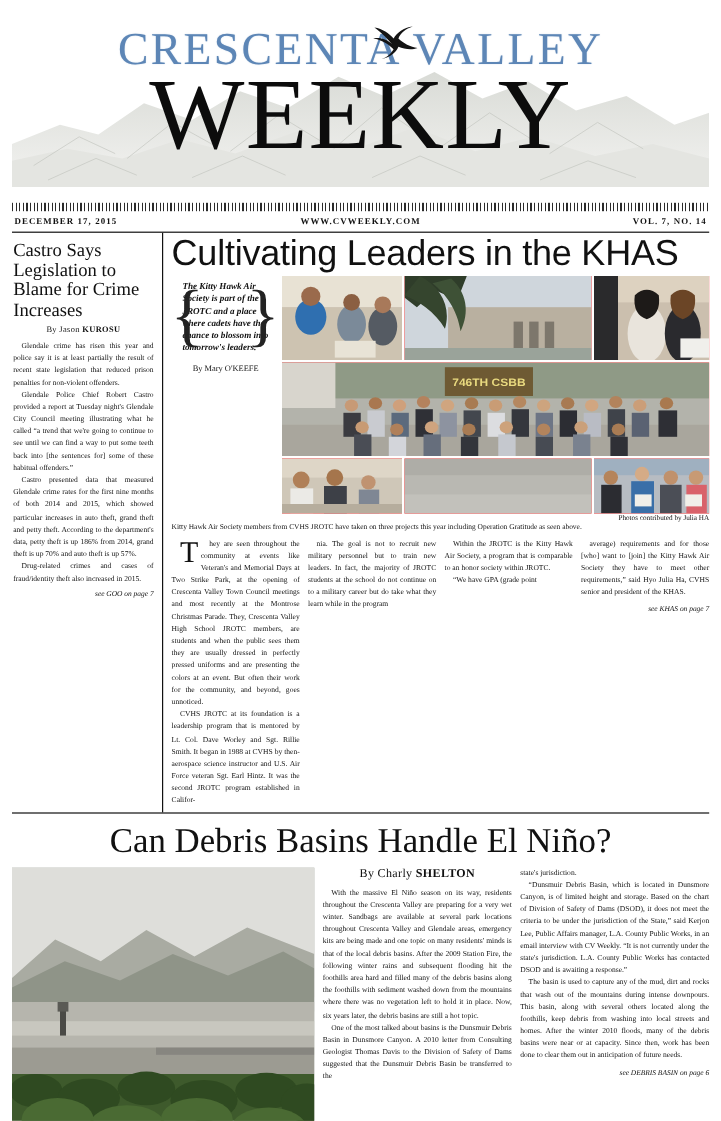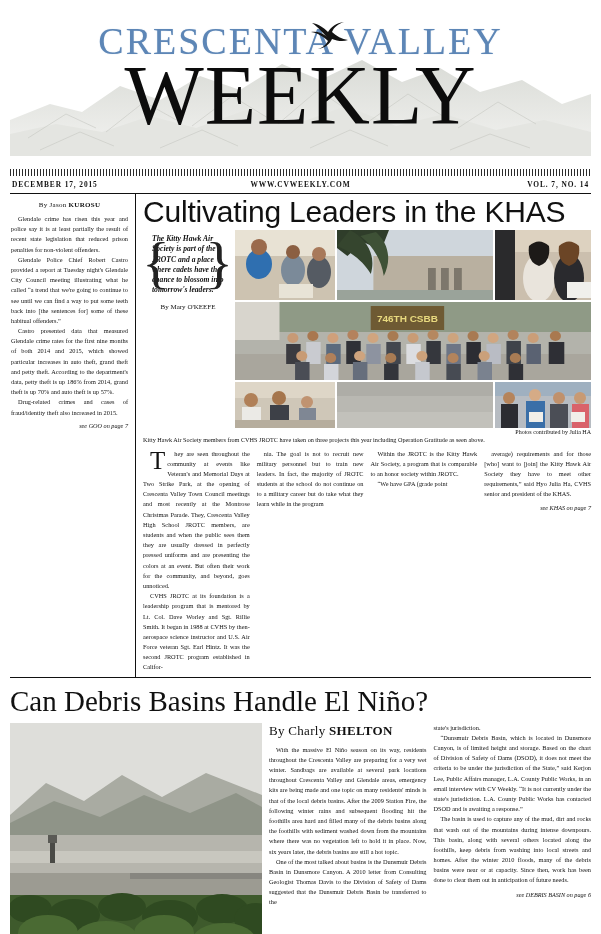--- a/index.html
+++ b/index.html
@@ -65,21 +65,21 @@
   .photo-cap{font-family:"Liberation Serif",serif;font-size:6.2px;line-height:1.35;margin-top:1px;}
 
   .cols4{display:flex;gap:7px;margin-top:4px;padding-bottom:4px;}
   .cols4 > div{flex:1;}
 
   .dropcap{float:left;font-family:"Liberation Serif",serif;font-size:25px;line-height:.78;
     padding:2px 2px 0 0;font-weight:400;}
 
   
   .debris{padding-top:4px;border-bottom:1.5px solid #111;padding-bottom:4px;}
-  .hl-debris{font-family:"Liberation Serif",serif;font-size:29px;
+  .hl-debris{font-family:"Liberation Serif",serif;font-size:29px;text-align:center;
     font-weight:400;margin:3px 0 5px 0;}
   .debris-body{display:flex;gap:7px;}
   .debris-photo-col{width:252px;flex:0 0 252px;}
   .debris-photo{width:252px;height:230px;overflow:hidden;background:#b9bcb4;}
   .debris-photo svg{display:block;width:100%;height:100%;}
   .debris-cols{flex:1;display:flex;gap:7px;}
   .debris-cols > div{flex:1;}
 </style>
 </head>
 <body>
@@ -124,20 +124,21 @@
   <div class="rule-dash"></div>
   <div class="infobar">
     <div class="ib-l">DECEMBER 17, 2015</div>
     <div class="ib-c">WWW.CVWEEKLY.COM</div>
     <div class="ib-r">VOL. 7, NO. 14</div>
   </div>
 
   <div class="top-wrap">
 
     <div class="col-left">
+      <div class="hl-left">Castro Says Legislation to Blame for Crime Increases</div>
       <div class="byline">
         <span>By Jason</span>
         <b>KUROSU</b>
       </div>
       <div class="bodytext">
         <p>Glendale crime has risen this year and police say it is at least partially the result of recent state legislation that reduced prison penalties for non-violent offenders.</p>
         <p>Glendale Police Chief Robert Castro provided a report at Tuesday night's Glendale City Council meeting illustrating what he called “a trend that we're going to continue to see until we can find a way to put some teeth back into [the sentences for] some of these habitual offenders.”</p>
         <p>Castro presented data that measured Glendale crime rates for the first nine months of both 2014 and 2015, which showed particular increases in auto theft, grand theft and petty theft. According to the department's data, petty theft is up 186% from 2014, grand theft is up 70% and auto theft is up 57%.</p>
         <p>Drug-related crimes and cases of fraud/identity theft also increased in 2015.</p>
       </div>
@@ -354,21 +355,21 @@
             </g>
             <rect x="40" y="118" width="5" height="22" fill="#4a4a46"></rect>
             <rect x="38" y="112" width="9" height="8" fill="#5a5a55"></rect>
             <rect x="120" y="150" width="132" height="6" fill="#878680"></rect>
           </svg>
         </div>
 
       </div>
       <div class="debris-cols">
         <div>
-          <div class="byline" style="text-align:left;font-size:13px;margin:0 0 6px 0">
+          <div class="byline" style="text-align:center;font-size:10px;margin:0 0 6px 0">
             <span>By Charly</span>
             <b>SHELTON</b>
           </div>
           <div class="bodytext">
             <p>With the massive El Niño season on its way, residents throughout the Crescenta Valley are preparing for a very wet winter. Sandbags are available at several park locations throughout Crescenta Valley and Glendale areas, emergency kits are being made and one topic on many residents' minds is that of the local debris basins. After the 2009 Station Fire, the following winter rains and subsequent flooding hit the foothills area hard and filled many of the debris basins along the foothills with sediment washed down from the mountains where there was no vegetation left to hold it in place. Now, six years later, the debris basins are still a hot topic.</p>
             <p>One of the most talked about basins is the Dunsmuir Debris Basin in Dunsmore Canyon. A 2010 letter from Consulting Geologist Thomas Davis to the Division of Safety of Dams suggested that the Dunsmuir Debris Basin be transferred to the</p>
           </div>
         </div>
         <div>
           <div class="bodytext">

